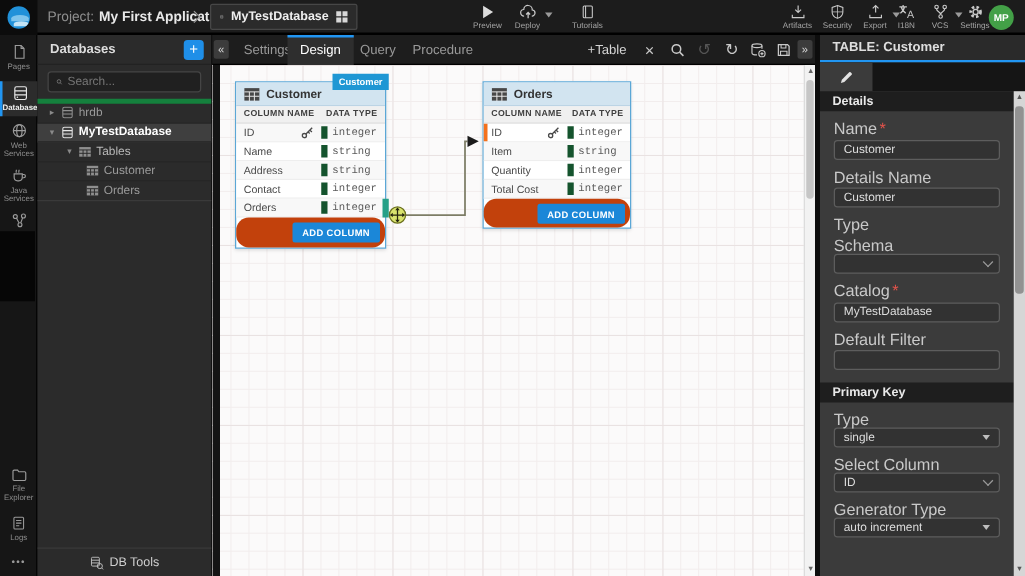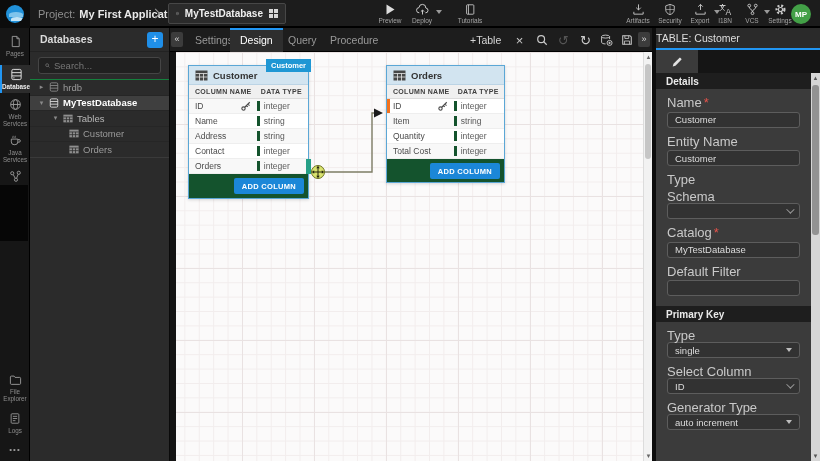--- a/index.html
+++ b/index.html
@@ -38,21 +38,21 @@
   .rail-dots{position:absolute;left:0;top:417px;width:30px;text-align:center;color:#9a9a9a;font-size:8px;letter-spacing:1px;}
 
   
   .dbpanel{position:absolute;left:30px;top:28px;width:140px;height:433px;background:#2b2b2b;border-right:1px solid #0a0a0a;}
   .dbp-head{position:relative;height:24px;border-bottom:1px solid #222;}
   .dbp-title{position:absolute;left:10px;top:5px;font-size:10.5px;font-weight:bold;color:#dcdcdc;}
   .dbp-add{position:absolute;right:6px;top:4px;width:16px;height:16px;background:#1f8fe8;border-radius:3px;color:#fff;font-size:12px;line-height:15px;text-align:center;cursor:pointer;}
   .dbp-search{position:relative;margin:5px 8px;height:17px;background:#202020;border:1px solid #454545;border-radius:3px;display:flex;align-items:center;padding:0 6px;gap:4px;}
   .dbp-search input{background:transparent;border:0;outline:0;color:#bdbdbd;font-size:9.5px;width:100px;}
   .dbp-search input::placeholder{color:#777;}
-  .tree{border-top:1px solid #15803d;}
+  .tree{border-top:4px solid #15803d;}
   .trow{position:relative;height:15.5px;display:flex;align-items:center;gap:4px;font-size:9.5px;color:#9b9b9b;border-bottom:1px solid #262626;cursor:pointer;}
   .trow .caret{font-size:7px;color:#8a8a8a;width:7px;text-align:center;}
   .trow.selected{background:#3f3f3f;color:#fff;font-weight:bold;}
   .tree-end{border-bottom:1px solid #3a3a3a;}
   .dbp-foot{position:absolute;left:0;bottom:0;width:100%;height:23px;border-top:1px solid #3a3a3a;display:flex;align-items:center;justify-content:center;gap:5px;color:#cfcfcf;font-size:10px;cursor:pointer;}
 
   
   .toolbar{position:absolute;left:170px;top:28px;width:482px;height:24px;background:#1d1d1d;border-bottom:1px solid #000;}
   .tb-collapse{position:absolute;left:1px;top:4px;width:12px;height:15px;background:#3c3c3c;border-radius:2px;color:#d8d8d8;font-size:9px;text-align:center;line-height:15px;cursor:pointer;}
   .dtab{position:absolute;top:0;height:24px;line-height:24px;font-size:10.5px;color:#999;padding:0 10px;cursor:pointer;}
@@ -74,30 +74,30 @@
 
   .card{position:absolute;background:#fff;border:1px solid #5ba7d6;box-shadow:0 1px 3px rgba(0,0,0,.15);}
   .card-h{height:19px;background:#d2e4f0;border-bottom:1px solid #bcd4e5;display:flex;align-items:center;gap:5px;padding-left:6px;font-size:9.5px;font-weight:bold;color:#333;cursor:move;}
   .badge{position:absolute;top:-7px;right:-3px;background:#1f97d4;color:#fff;font-size:7.5px;font-weight:bold;padding:2px 5px;}
   .card-cols{display:flex;height:14px;background:#f0f0f0;border-bottom:1px solid #dcdcdc;font-size:7px;font-weight:bold;letter-spacing:.3px;color:#3f3f3f;align-items:center;}
   .cc1{flex:0 0 57%;padding-left:6px;}
   .cc2{flex:1;padding-left:4px;}
   .crow{position:relative;display:flex;height:15px;align-items:center;font-size:8.5px;color:#4a4a4a;border-bottom:1px solid #eeeeee;background:#fff;cursor:pointer;}
   .crow:nth-of-type(even){background:#f8f8f8;}
   .cname{flex:0 0 57%;padding:0 6px;display:flex;align-items:center;justify-content:space-between;}
-  .ctype{flex:1;padding-left:4px;border-left:3px solid #14532d;color:#5a5a5a;}
+  .ctype{flex:1;padding-left:4px;border-left:5px solid #14532d;color:#5a5a5a;font-family:Liberation Mono, monospace;}
   .crow.hl::before{content:"";position:absolute;left:0;top:0;bottom:0;width:3px;background:#f4711c;}
-  .card-f{position:relative;height:24px;background:#14532d;}
+  .card-f{position:relative;height:24px;background:#c2410c;border-radius:10px;}
   .addcol{position:absolute;right:4px;top:4px;height:16px;background:#1b87d8;border:0;border-radius:2px;color:#fff;font-size:7.5px;font-weight:bold;letter-spacing:.3px;padding:0 8px;cursor:pointer;}
   .teal-handle{position:absolute;right:-3px;width:5px;height:15px;background:#26a087;cursor:crosshair;}
   .connector{position:absolute;left:0;top:0;pointer-events:none;}
 
   
   .inspector{position:absolute;left:652px;top:28px;width:168px;height:433px;background:#3b3b3b;border-left:4px solid #0d0d0d;}
-  .insp-header{height:22px;background:#2a2a2a;border-bottom:2px solid #2196f3;display:flex;align-items:center;font-size:10.5px;font-weight:normal;color:#dedede;}
+  .insp-header{height:22px;background:#2a2a2a;border-bottom:2px solid #2196f3;display:flex;align-items:center;padding-left:10px;font-size:10.5px;font-weight:bold;color:#dedede;}
   .insp-tabs{height:23px;background:#151515;display:flex;}
   .insp-tab{width:42px;height:23px;background:#3b3b3b;display:flex;align-items:center;justify-content:center;cursor:pointer;}
   .insp-body{position:absolute;left:0;top:45px;right:9px;bottom:0;overflow:hidden;}
   .section-bar{height:16px;background:#1e1e1e;color:#eaeaea;font-size:10px;font-weight:bold;display:flex;align-items:center;padding-left:10px;margin-top:0;}
   .section-bar.mt{margin-top:10px;}
   .field{margin:6px 11px 0;}
   .flabel{font-size:13px;color:#c9c9c9;height:11px;margin-bottom:3px;}
   .req{color:#e5534b;margin-left:2px;}
   .finput,.fselect{width:100%;height:16px;background:#323232;border:1px solid #5d5d5d;border-radius:3px;color:#ddd;font-size:9.5px;padding:0 7px;font-family:"Liberation Sans",sans-serif;}
   .finput{outline:none;}
@@ -312,20 +312,29 @@
         <span>Customer</span>
       </div>
       <div class="trow tree-end" style="padding-left:39px">
         <svg width="10" height="9" viewBox="0 0 13 11">
             <rect x="0.5" y="0.5" width="12" height="10" fill="#8f8f8f"></rect>
             <path d="M0.5 3.5h12M0.5 7h12M4.5 3.5v7M8.5 3.5v7" stroke="#2b2b2b"></path>
           </svg>
         <span>Orders</span>
       </div>
     </div>
+    <div class="dbp-foot">
+      <svg width="11" height="11" viewBox="0 0 14 14">
+          <rect x="1.5" y="1" width="8" height="9" rx="1.2" fill="none" stroke="#bdbdbd"></rect>
+          <path d="M1.5 4h8M1.5 6.8h8" stroke="#bdbdbd"></path>
+          <circle cx="10" cy="10" r="2.6" fill="none" stroke="#bdbdbd"></circle>
+          <path d="M12 12l1.5 1.5" stroke="#bdbdbd"></path>
+        </svg>
+      <span>DB Tools</span>
+    </div>
   </div>
 
   <div class="toolbar">
     <div class="tb-collapse"><span>«</span></div>
     <div class="dtab" style="left:15px"><span>Settings</span></div>
     <div class="dtab active" style="left:60px"><span>Design</span></div>
     <div class="dtab" style="left:108px"><span>Query</span></div>
     <div class="dtab" style="left:150px"><span>Procedure</span></div>
 
     <div class="addtable"><span>+Table</span></div>
@@ -493,21 +502,21 @@
       <div class="section-bar">
           <span>Details</span>
         </div>
 
       <div class="field">
         <div class="flabel"><span>Name</span><span class="req">*</span></div>
         <input class="finput" value="Customer" style="">
       </div>
 
       <div class="field">
-        <div class="flabel"><span>Entity Name</span></div>
+        <div class="flabel"><span>Details Name</span></div>
         <input class="finput" value="Customer" style="">
       </div>
 
       <div class="field">
         <div class="flabel"><span>Type</span></div>
       </div>
 
       <div class="field">
         <div class="flabel"><span>Schema</span></div>
         <div class="fselect">

